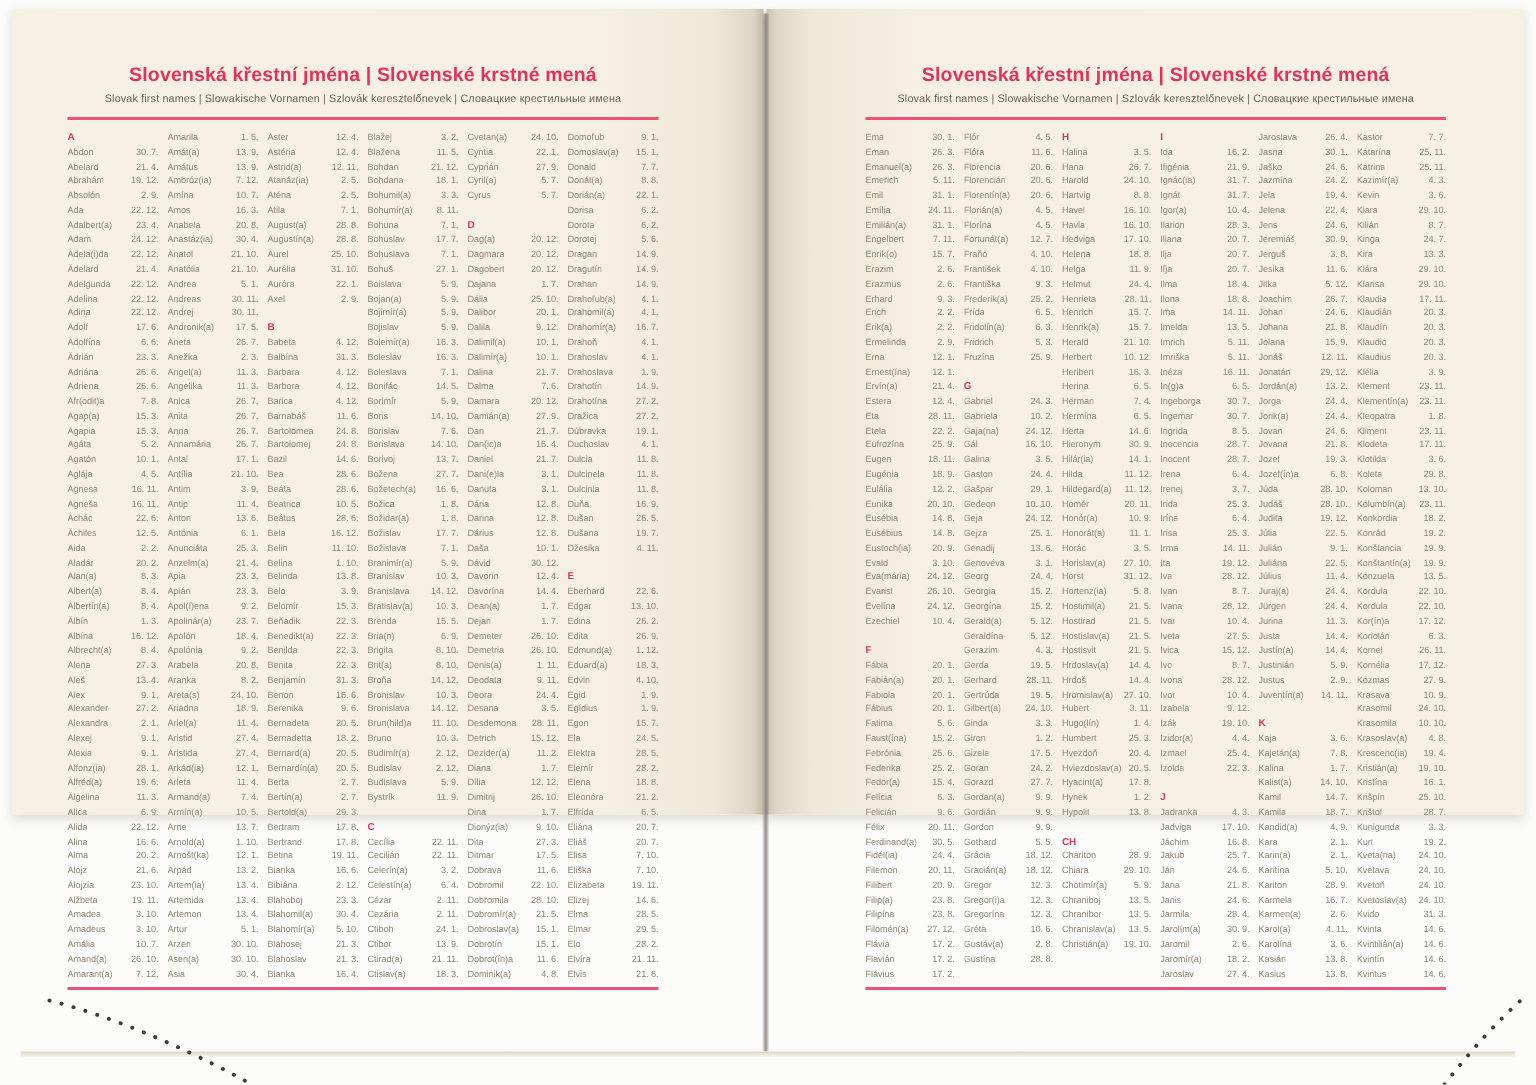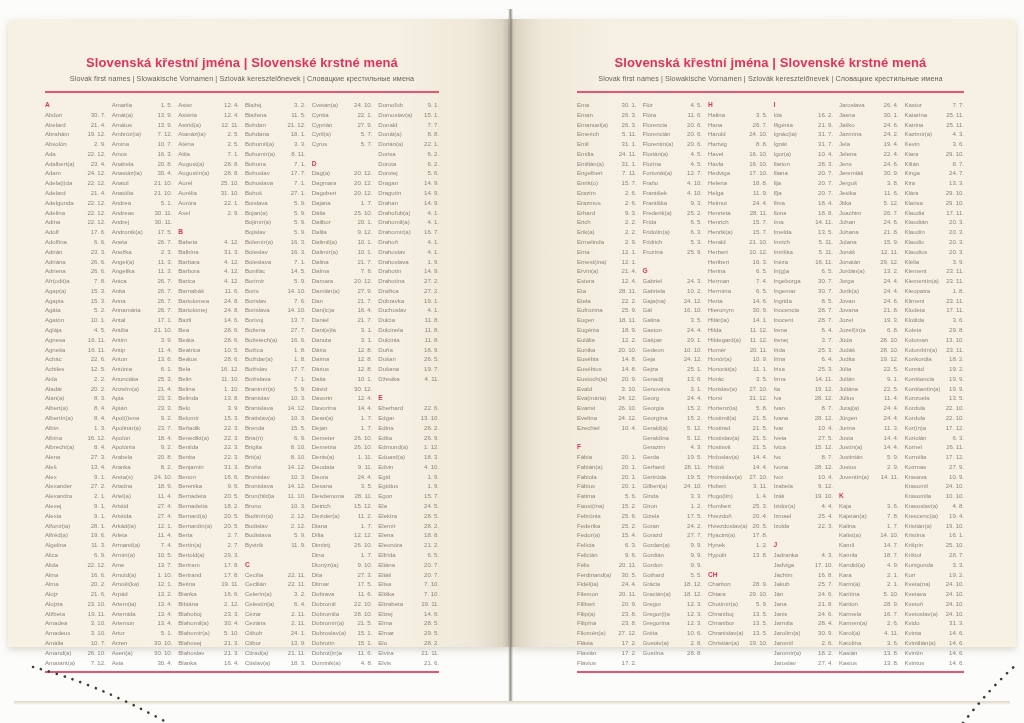--- a/index.html
+++ b/index.html
@@ -4,21 +4,21 @@
 <style>
   html,body{margin:0;padding:0;}
   body{
     width:1024px;height:723px;overflow:hidden;
     background:#fcfcfa;
     font-family:"Liberation Sans",sans-serif;
     position:relative;
   }
   .stage{position:absolute;inset:0;}
   .page{
-    position:absolute;top:19px;height:628px;
+    position:absolute;top:6px;height:537px;
     background:#f6f0e2;
     box-shadow:0 3px 7px rgba(120,110,90,.25);
   }
   .page.left{
     left:8px;width:501px;border-radius:2px 0 0 2px;
     background:linear-gradient(90deg,#f7f1e4 0%,#f6f0e2 78%,#efe8d9 93%,#ded6c5 98.6%,#c8bfae 100%);
   }
   .page.right{
     left:511px;width:505px;border-radius:0 2px 2px 0;
     background:linear-gradient(270deg,#f7f1e4 0%,#f6f0e2 80%,#efe8d9 94%,#ded6c5 98.8%,#cac1b0 100%);

